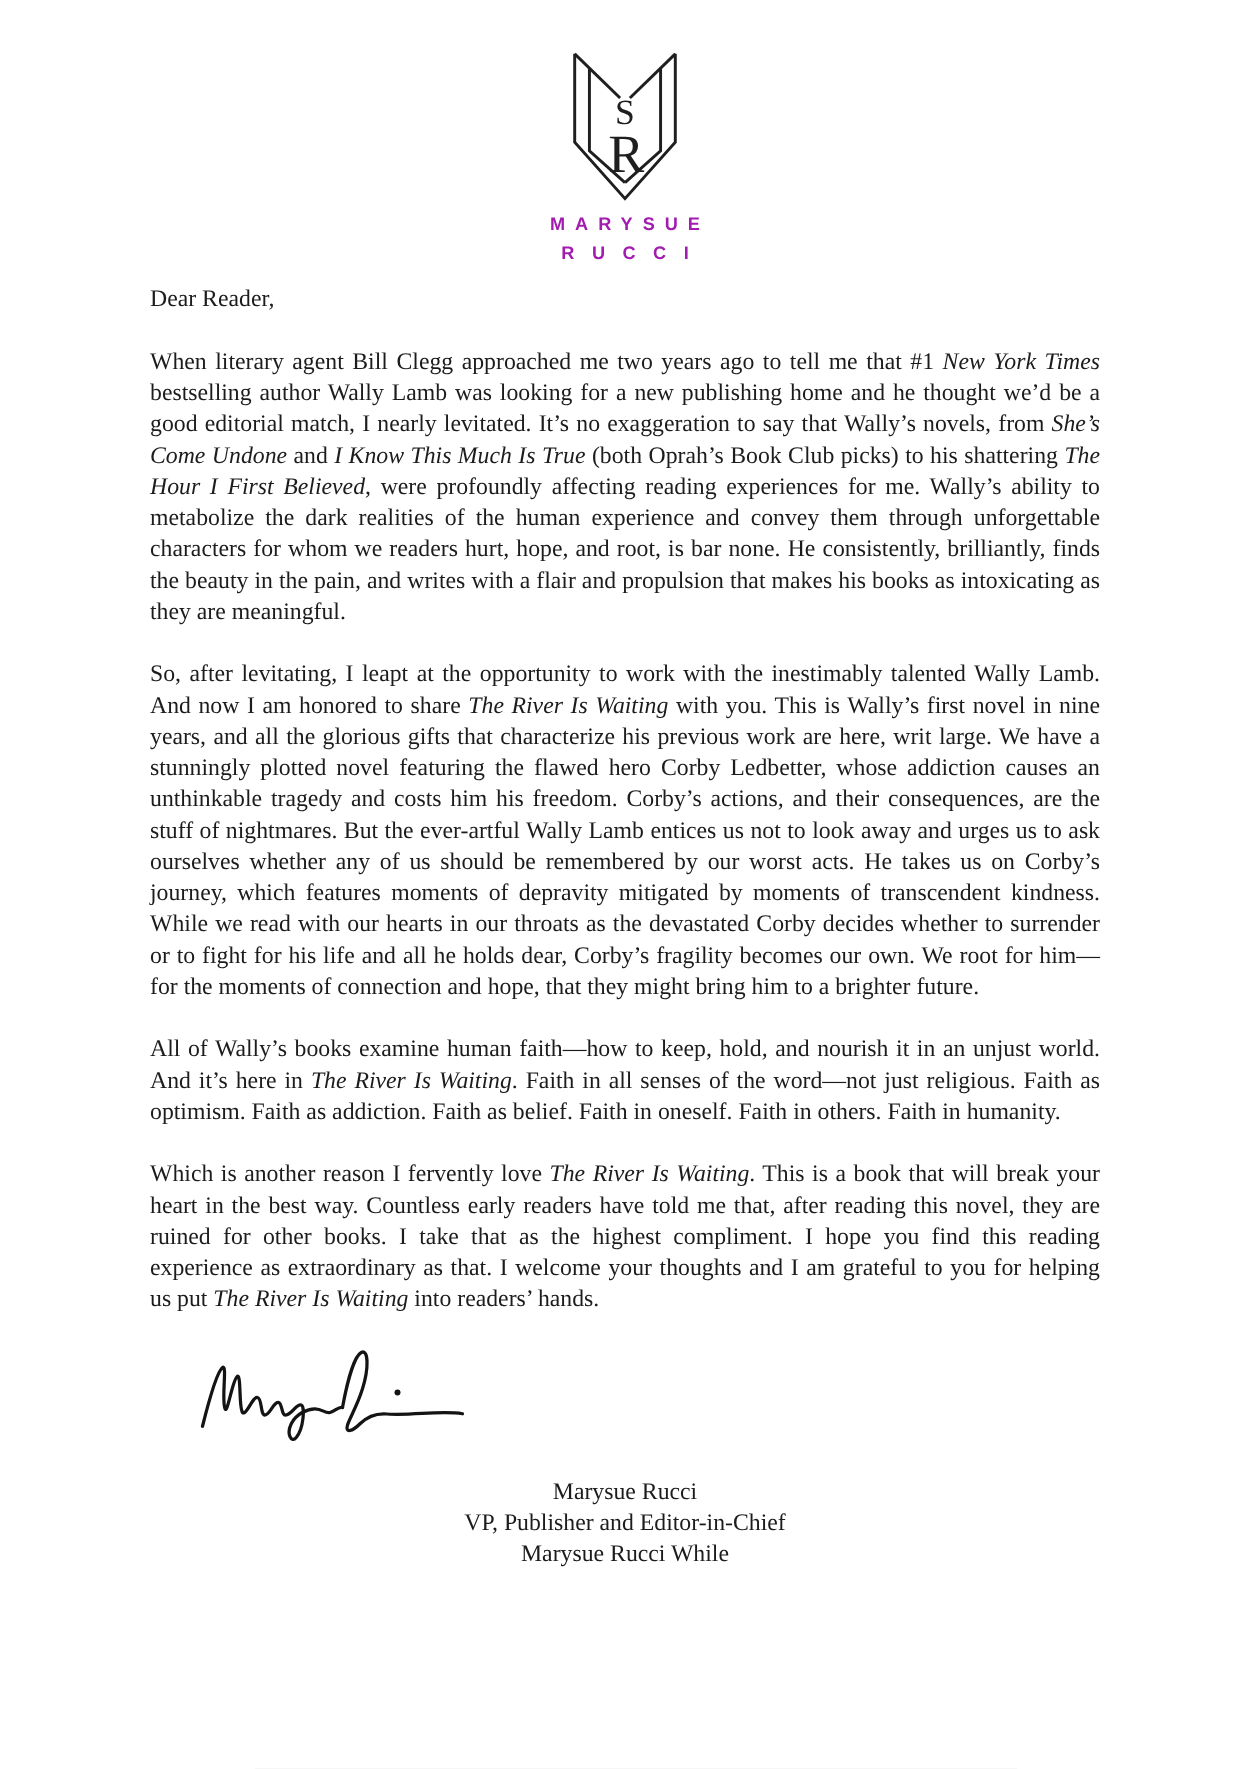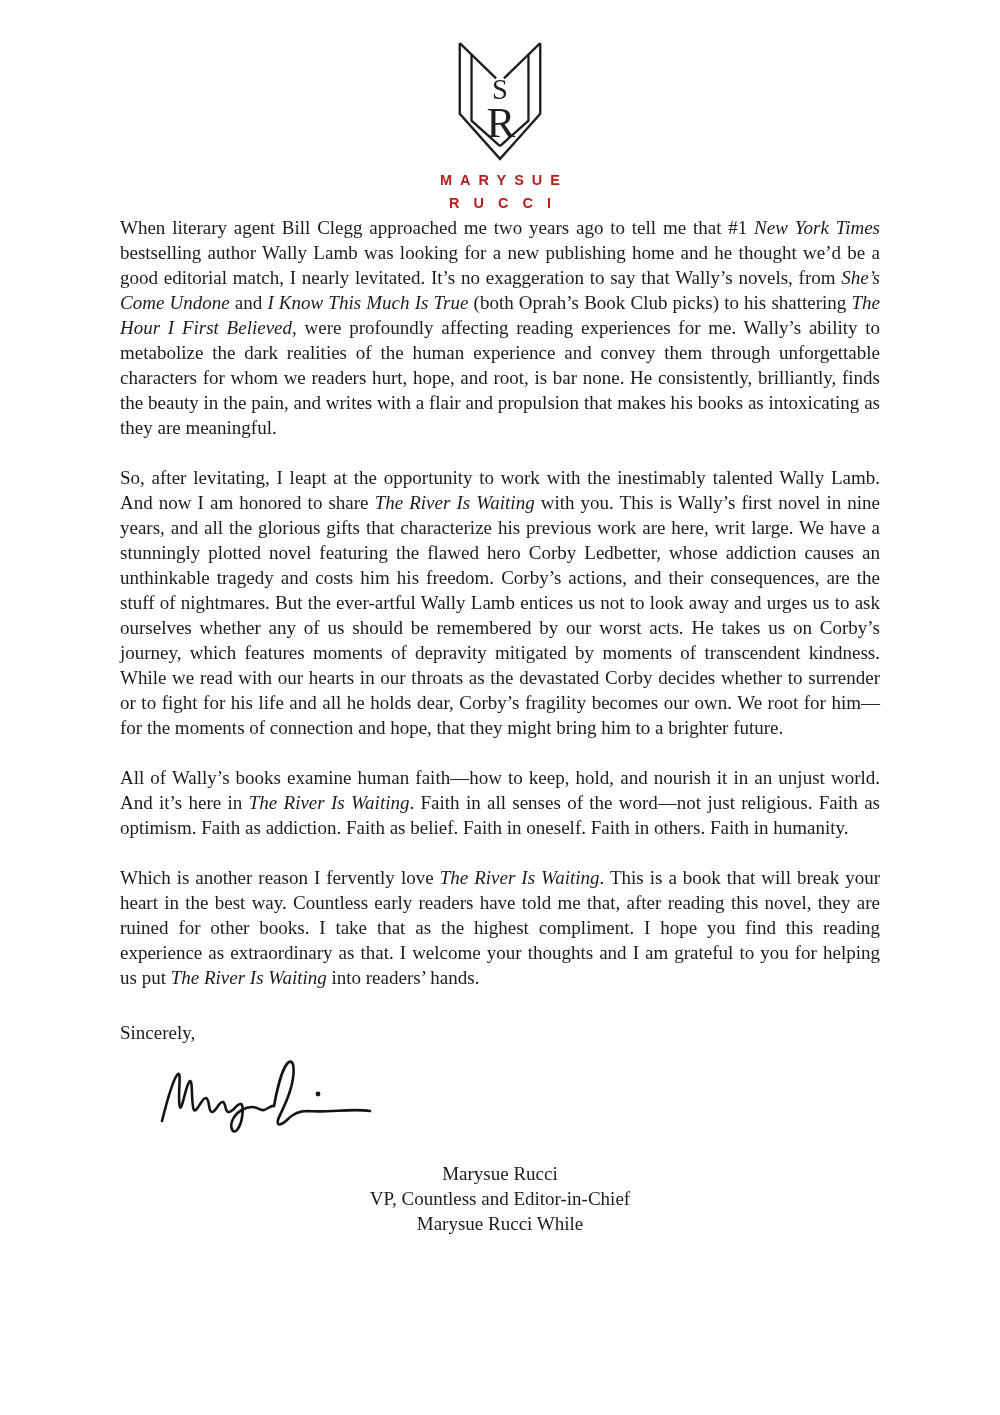--- a/index.html
+++ b/index.html
@@ -15,21 +15,21 @@
     box-sizing: border-box;
   }
   .letterhead { text-align: center; padding-top: 38px; }
   .logo-svg { display: block; margin: 0 auto; }
   .brand { margin-top: 5px; }
   .brand-line {
     font-family: "Liberation Sans", sans-serif;
     font-weight: 700;
     font-size: 14.5px;
     line-height: 23px;
-    color: #b91c1c;
+    color: #a21caf;
   }
   .ls1 { letter-spacing: 8px;  padding-left: 8px; }
   .ls2 { letter-spacing: 14px; padding-left: 14px; }
   .ls3 { letter-spacing: 12px; padding-left: 12px; }
 
   .body-text {
     width: 760px;
     margin: 0 auto;
     font-size: 19px;
     line-height: 25px;
@@ -60,39 +60,39 @@
       <text x="54" y="62" text-anchor="middle" font-family="Liberation Serif, serif" font-size="29" stroke="none" fill="#1f1f1f">S</text>
       <text x="55" y="101" text-anchor="middle" font-family="Liberation Serif, serif" font-size="44" stroke="none" fill="#1f1f1f">R</text>
     </svg>
     <div class="brand">
       <div class="brand-line ls1">MARYSUE</div>
       <div class="brand-line ls2">RUCCI</div>
     </div>
   </header>
 
   <main class="body-text">
+    <p class="salutation">Dear Reader,</p>
 
     <div>
         <p class="para"><span>When literary agent Bill Clegg approached me two years ago to tell me that #1 </span><em>New York Times</em><span> bestselling author Wally Lamb was looking for a new publishing home and he thought we’d be a good editorial match, I nearly levitated. It’s no exaggeration to say that Wally’s novels, from </span><em>She’s Come Undone</em><span> and </span><em>I Know This Much Is True</em><span> (both Oprah’s Book Club picks) to his shattering </span><em>The Hour I First Believed</em><span>, were profoundly affecting reading experiences for me. Wally’s ability to metabolize the dark realities of the human experience and convey them through unforgettable characters for whom we readers hurt, hope, and root, is bar none. He consistently, brilliantly, finds the beauty in the pain, and writes with a flair and propulsion that makes his books as intoxicating as they are meaningful.</span></p>
         <p class="para"><span>So, after levitating, I leapt at the opportunity to work with the inestimably talented Wally Lamb. And now I am honored to share </span><em>The River Is Waiting</em><span> with you. This is Wally’s first novel in nine years, and all the glorious gifts that characterize his previous work are here, writ large. We have a stunningly plotted novel featuring the flawed hero Corby Ledbetter, whose addiction causes an unthinkable tragedy and costs him his freedom. Corby’s actions, and their consequences, are the stuff of nightmares. But the ever-artful Wally Lamb entices us not to look away and urges us to ask ourselves whether any of us should be remembered by our worst acts.  He takes us on Corby’s journey, which features moments of depravity mitigated by moments of transcendent kindness. While we read with our hearts in our throats as the devastated Corby decides whether to surrender or to fight for his life and all he holds dear, Corby’s fragility becomes our own. We root for him—for the moments of connection and hope, that they might bring him to a brighter future.</span></p>
         <p class="para"><span>All of Wally’s books examine human faith—how to keep, hold, and nourish it in an unjust world. And it’s here in </span><em>The River Is Waiting</em><span>. Faith in all senses of the word—not just religious. Faith as optimism. Faith as addiction. Faith as belief. Faith in oneself. Faith in others. Faith in humanity.</span></p>
         <p class="para"><span>Which is another reason I fervently love </span><em>The River Is Waiting</em><span>. This is a book that will break your heart in the best way. Countless early readers have told me that, after reading this novel, they are ruined for other books. I take that as the highest compliment. I hope you find this reading experience as extraordinary as that. I welcome your thoughts and I am grateful to you for helping us put </span><em>The River Is Waiting</em><span> into readers’ hands.</span></p>
       </div>
 
-    <p class="closing">Sincerely,</p>
 
     <svg class="signature-svg" width="222" height="78" viewBox="0 0 222 78" fill="none" stroke="#141414" stroke-width="2.6" stroke-linecap="round">
 
       <path d="M6,64 C10,48 17,21 22,17 C26,14 21,42 24,50 C26,55 30,26 34,24 C37,23 35,49 38,53 C41,56 46,40 50,41 C54,42 52,55 56,55 C60,55 63,44 67,45 C70,46 69,56 73,55 C78,54 81,46 85,47 C88,48 87,66 81,73 C77,78 73,70 77,62 C81,54 90,50 96,50 C102,50 104,54 108,53 C112,52 115,48 118,49"></path>
 
       <path d="M118,49 C120,38 126,9 133,5 C139,2 139,18 134,34 C130,47 124,57 122,63 C120,70 126,68 132,62 C137,57 143,54 151,54 C172,56 196,51 214,54"></path>
 
       <circle cx="162" cy="37" r="2.4" fill="#141414" stroke="none"></circle>
     </svg>
 
     <div class="signer">
       <p>Marysue Rucci</p>
-      <p>VP, Countless and Editor-in-Chief</p>
+      <p>VP, Publisher and Editor-in-Chief</p>
       <p>Marysue Rucci While</p>
     </div>
   </main>
 
 </div>
 
 </body></html>

